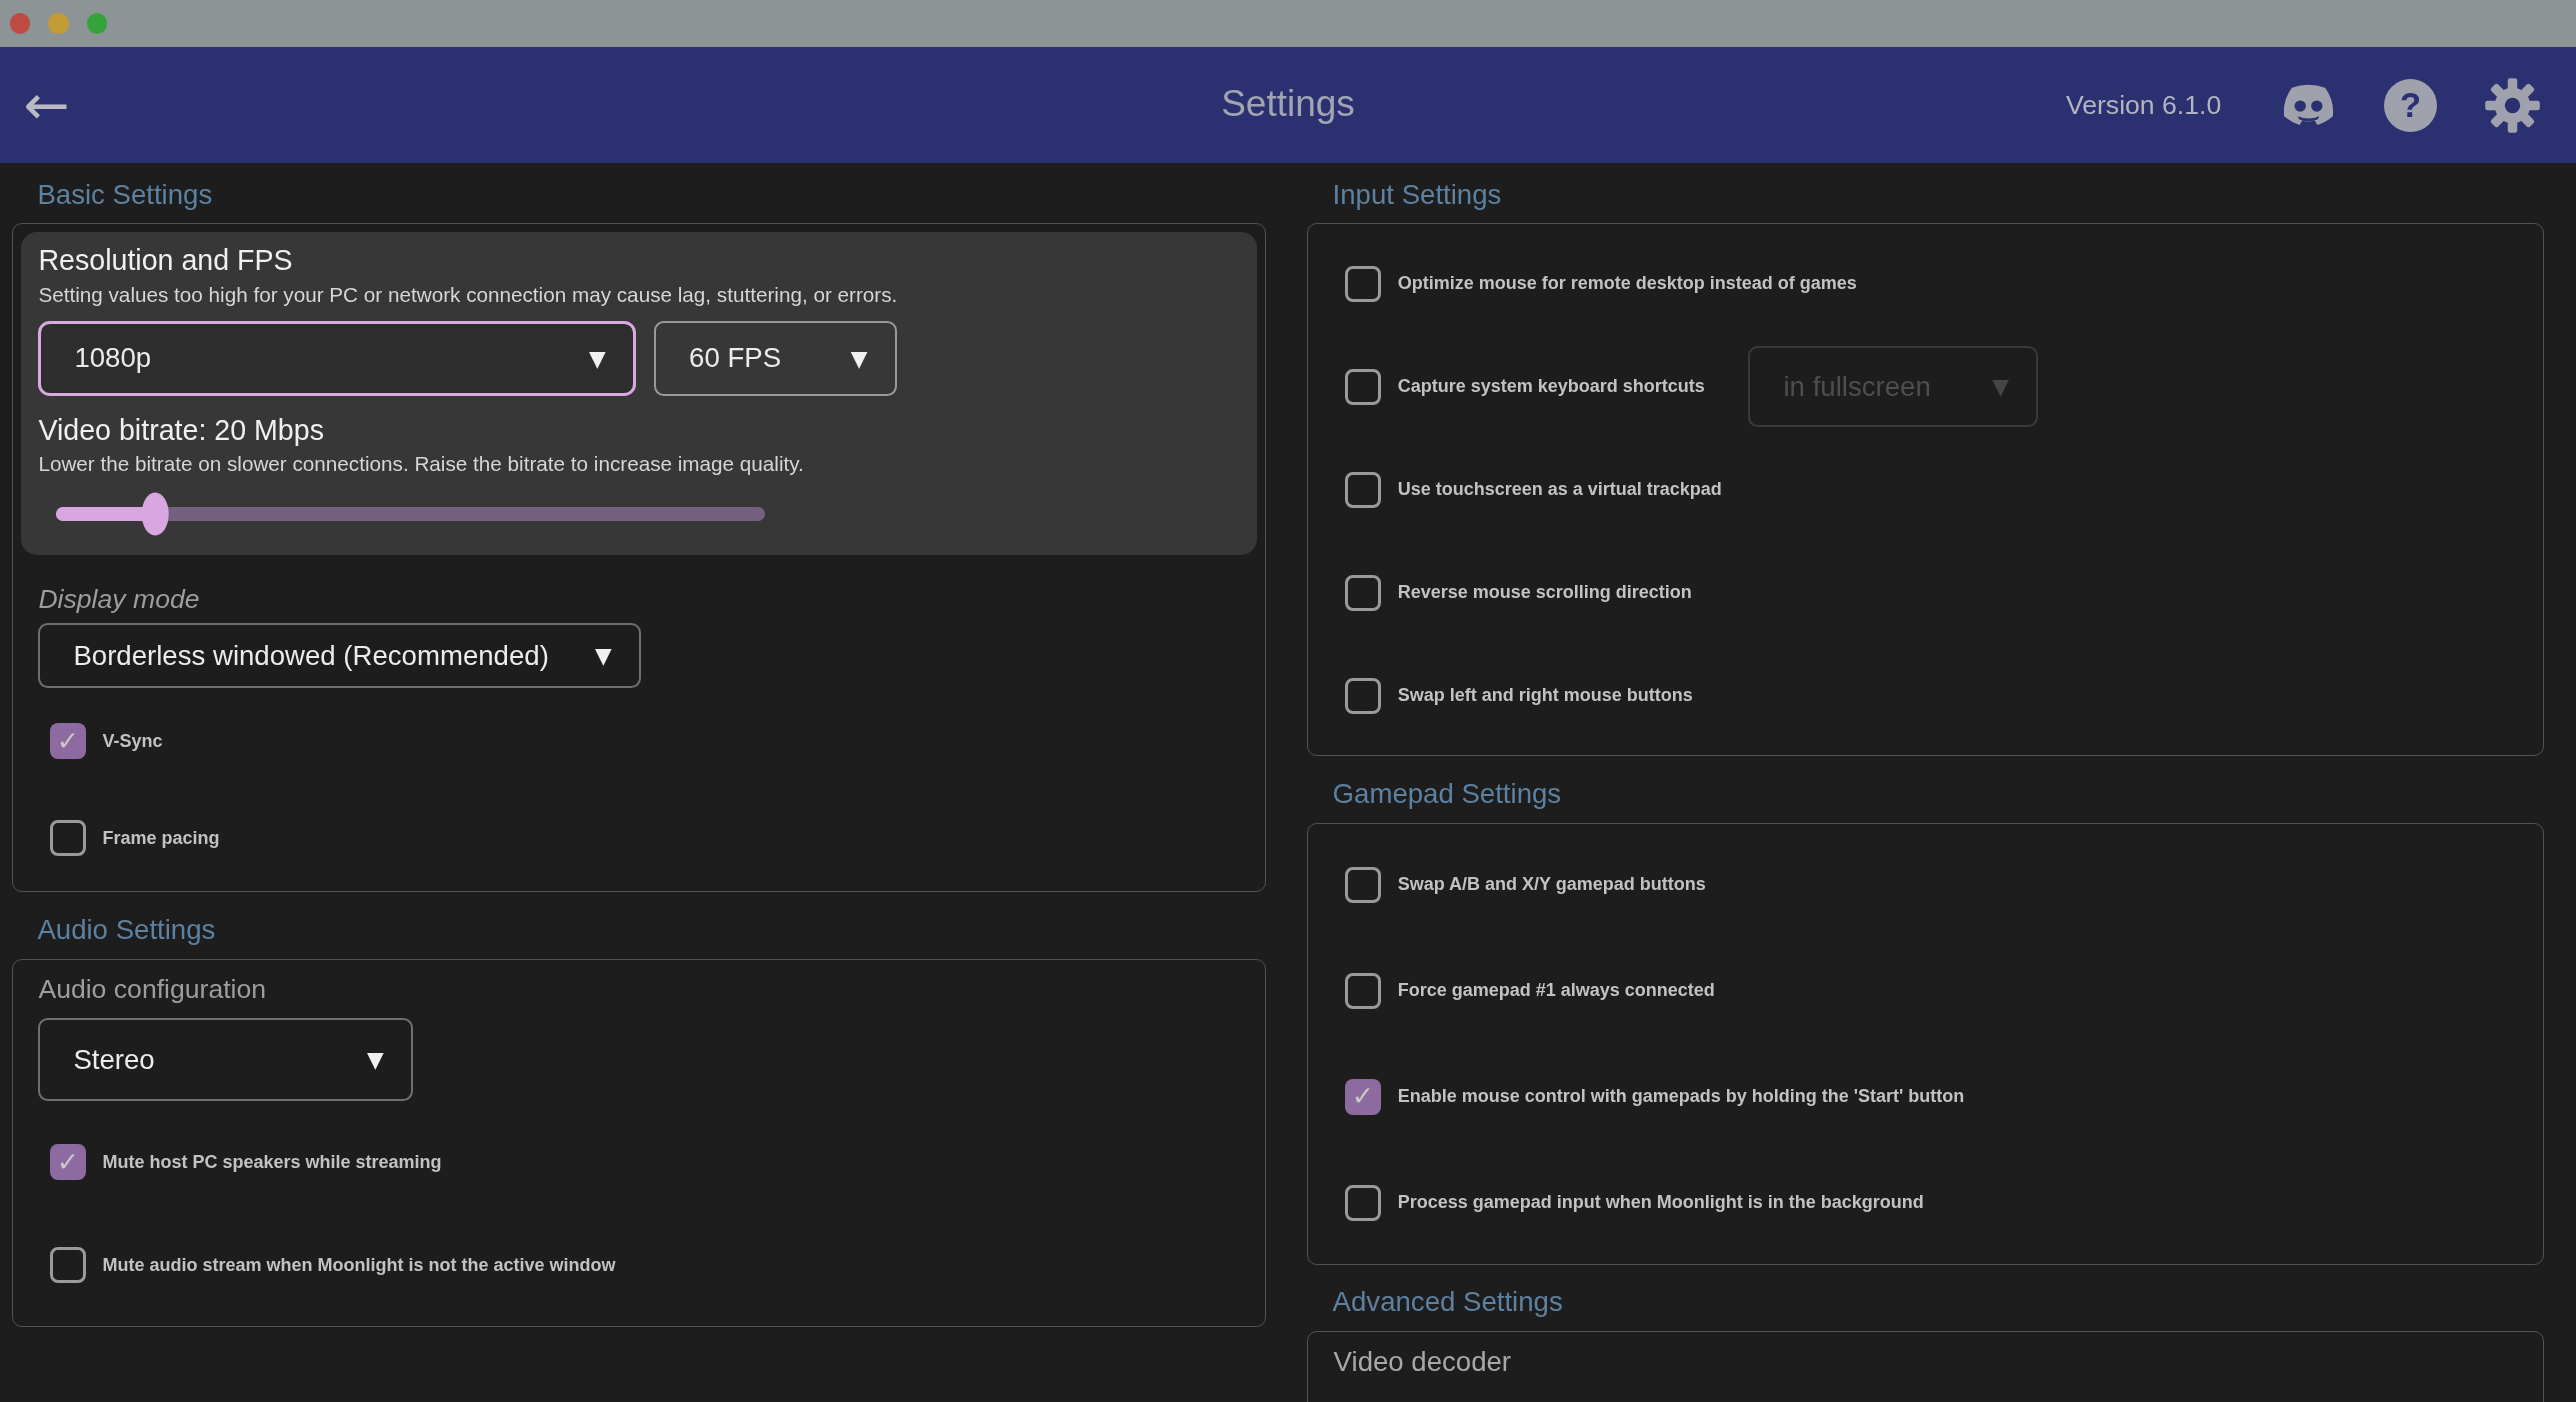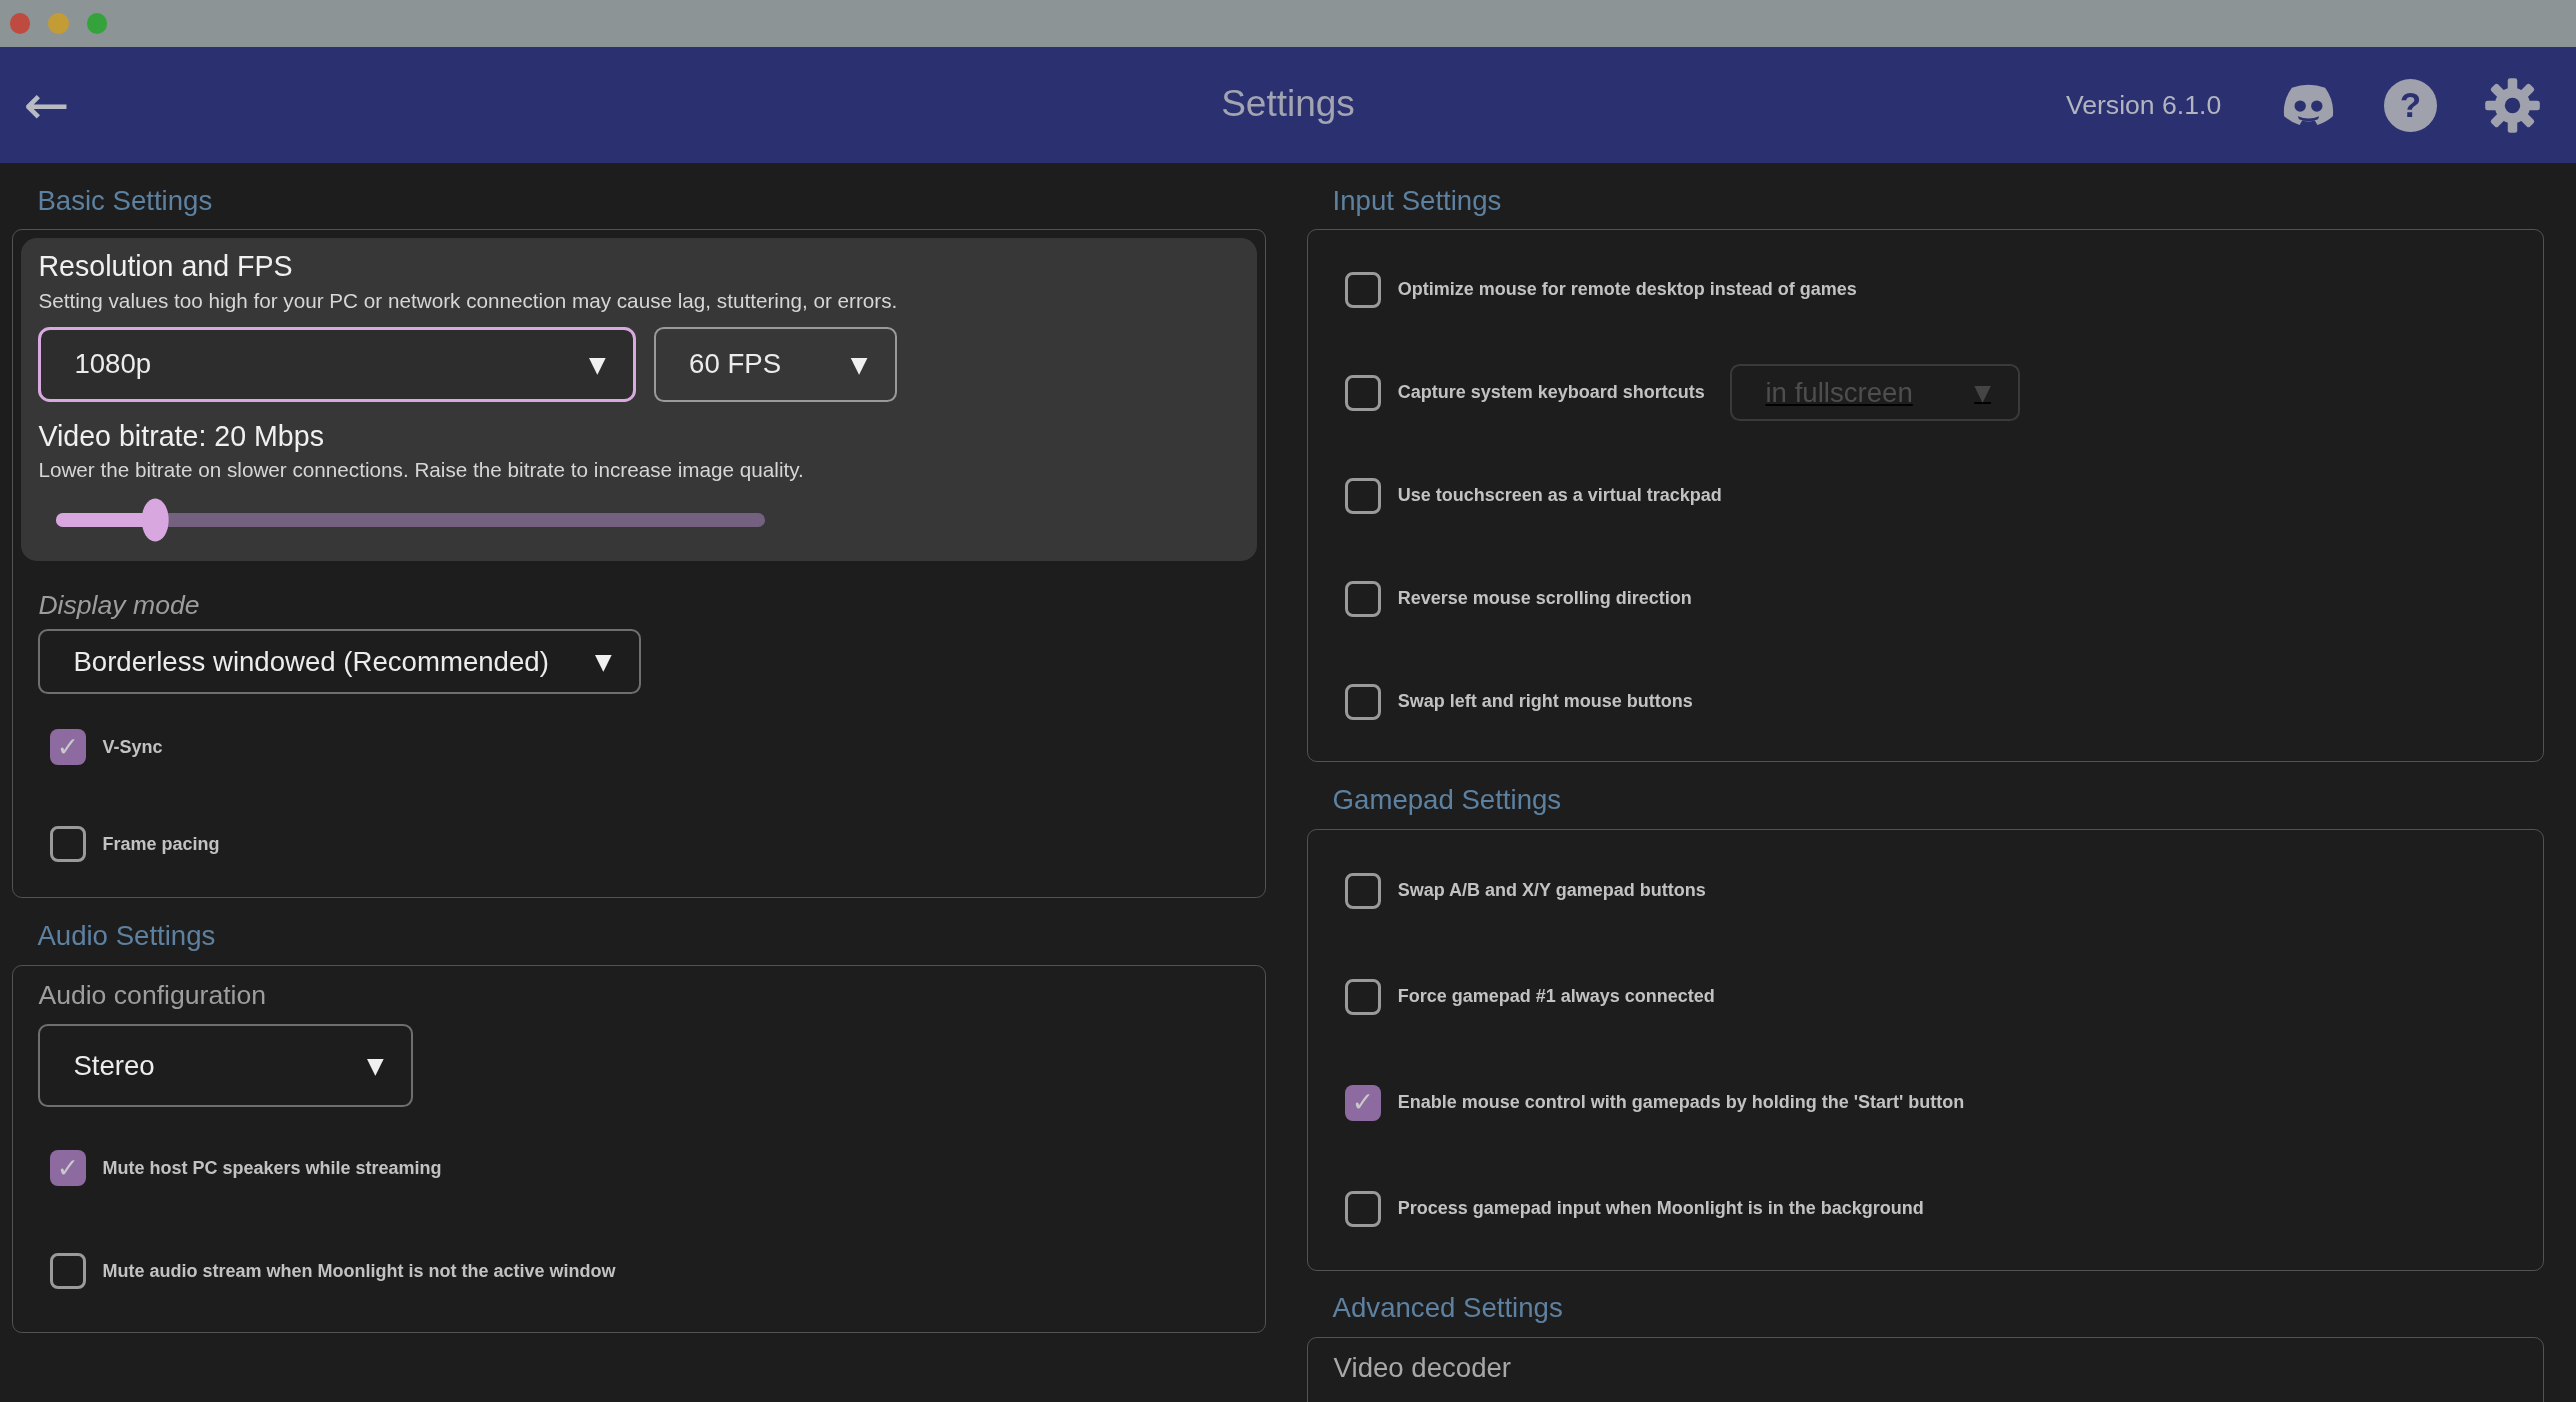--- a/index.html
+++ b/index.html
@@ -21,40 +21,40 @@
   .back-btn{position:absolute;left:23.6px;top:50%;transform:translateY(-50%);
     font-family:"DejaVu Sans",sans-serif;font-size:55px;color:#b9bbc2;line-height:1;cursor:default;}
   .app-title{position:absolute;left:0;right:0;top:50%;transform:translateY(-52%);
     text-align:center;font-size:37px;color:#a2a5b1;}
   .appbar-right{position:absolute;right:35px;top:0;height:100%;display:flex;align-items:center;gap:47px;}
   .version{font-size:26.6px;color:#b2b5bf;margin-right:11.8px;}
   .hicon{color:#9fa2ad;display:flex;align-items:center;justify-content:center;}
   .help-disc{width:53px;height:53px;border-radius:50%;background:#9fa2ad;color:#2a3070;
     display:flex;align-items:center;justify-content:center;font-size:35px;font-weight:bold;}
   
-  .col{position:absolute;top:163px;}
+  .col{position:absolute;top:157px;}
   .col-left{left:11.8px;width:1254px;}
   .col-right{left:1307px;width:1237px;}
   .section-title{font-size:27.6px;color:#5d81a0;margin:21.7px 0 12.8px 25.6px;}
   .groupbox{border:1.5px solid #535353;border-radius:9.8px;background:#1e1d1d;}
   
   .focus-panel{margin:7.9px;background:#373737;border-radius:15.8px;padding:11.8px 17.7px 15.8px 17.7px;}
   .panel-title{font-size:28.6px;color:#f0f0f0;}
   .hint{font-size:20.7px;color:#d6d6d6;margin-top:5.9px;}
   
   .dd{display:flex;align-items:center;justify-content:space-between;
       border:2px solid #6f6f6f;border-radius:9.8px;padding:0 27.6px 0 33px;box-sizing:border-box;}
   .dd .dd-value{font-size:27.6px;color:#ececec;}
   .dd .dd-arrow{font-family:"DejaVu Sans",sans-serif;font-size:21.7px;color:#f0f0f0;}
   .dd-row{display:flex;margin-top:13.8px;}
   .dd-resolution{width:598px;height:75px;background:#2d2d2d;border:3px solid #d9aadf;border-radius:11.8px;}
   .dd-fps{width:243px;height:75px;margin-left:17.7px;border-color:#9a9a9a;gap:39px;}
   .dd-display{width:603px;height:65px;margin:7.9px 0 0 25.6px;}
   .dd-audio{width:375px;height:83px;margin:13.8px 0 0 25.6px;}
-  .dd-disabled{width:290px;height:57px;margin-left:9px;border-color:#3a3a3a;text-decoration:underline;}
+  .dd-disabled{width:290px;height:81px;margin-left:27px;border-color:#3a3a3a;}
   .dd-disabled .dd-value{color:#4e4e4e;}
   .dd-disabled .dd-arrow{color:#454545;}
   .field-label{font-size:26.6px;color:#9d9d9d;}
   
   .slider{position:relative;width:709px;height:43px;margin:15.8px 0 3.9px 17.7px;}
   .slider-track{position:absolute;left:0;right:0;top:50%;height:13.8px;transform:translateY(-50%);
     background:#73617f;border-radius:6.9px;}
   .slider-fill{position:absolute;left:0;top:50%;height:13.8px;transform:translateY(-50%);
     background:#d9a7e0;border-radius:6.9px;}
   .slider-handle{position:absolute;top:50%;width:26.6px;height:43px;transform:translate(-50%,-50%);

